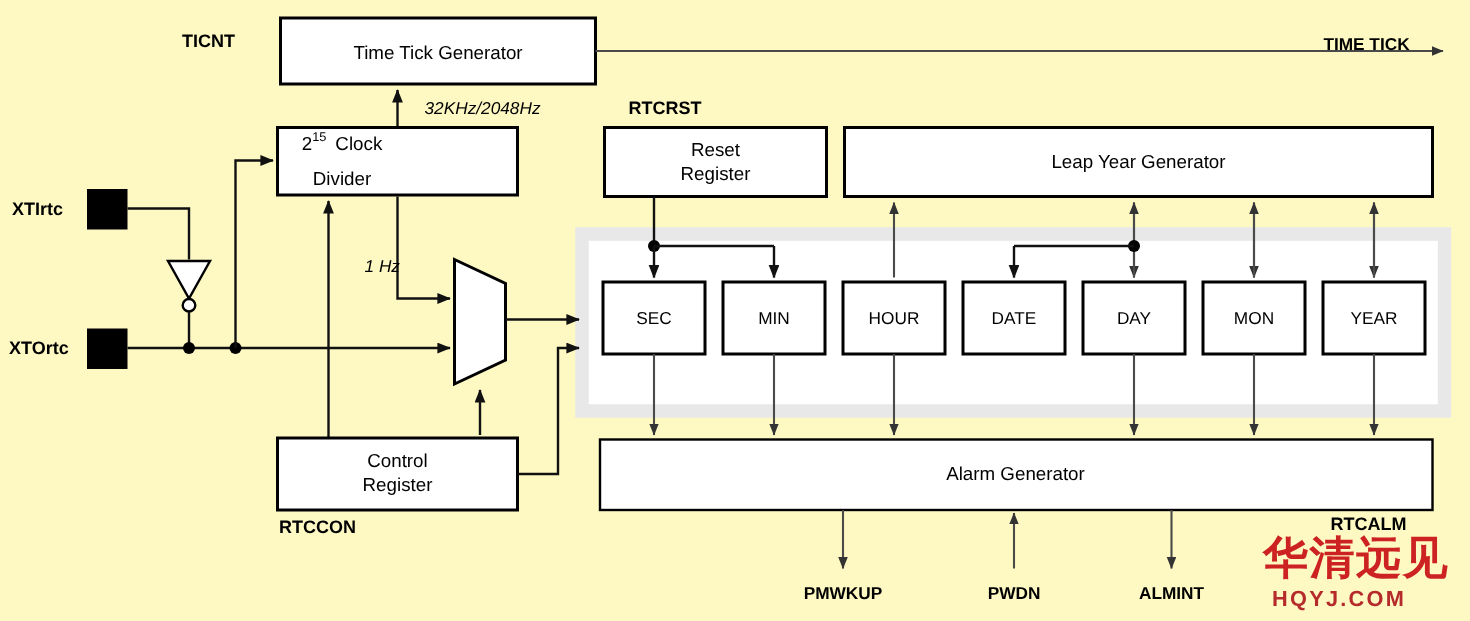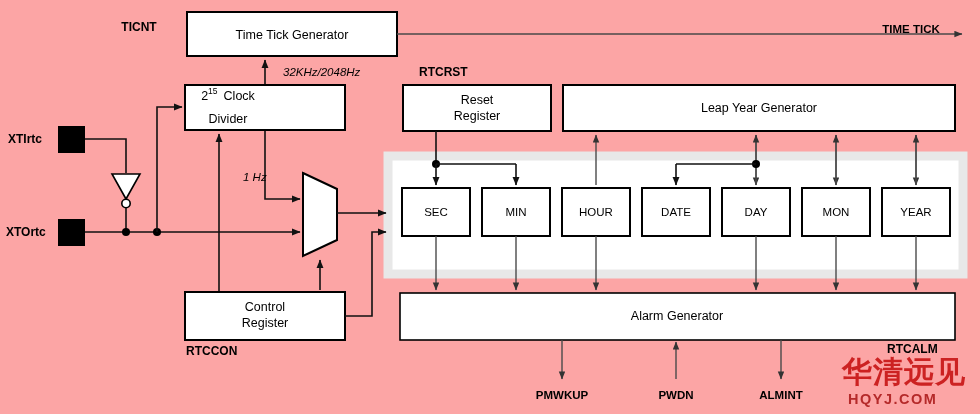--- a/index.html
+++ b/index.html
@@ -7,21 +7,21 @@
     padding: 0;
     background: #ffffff;
   }
   body {
     font-family: "Liberation Sans", sans-serif;
   }
   #diagram-root {
     position: relative;
     width: 980px;
     height: 414px;
-    background: #fca5a5;
+    background: #fef9c3;
     overflow: hidden;
   }
   svg.diagram {
     display: block;
     width: 980px;
     height: 414px;
   }
   .blk {
     fill: #ffffff;
     stroke: #000000;

